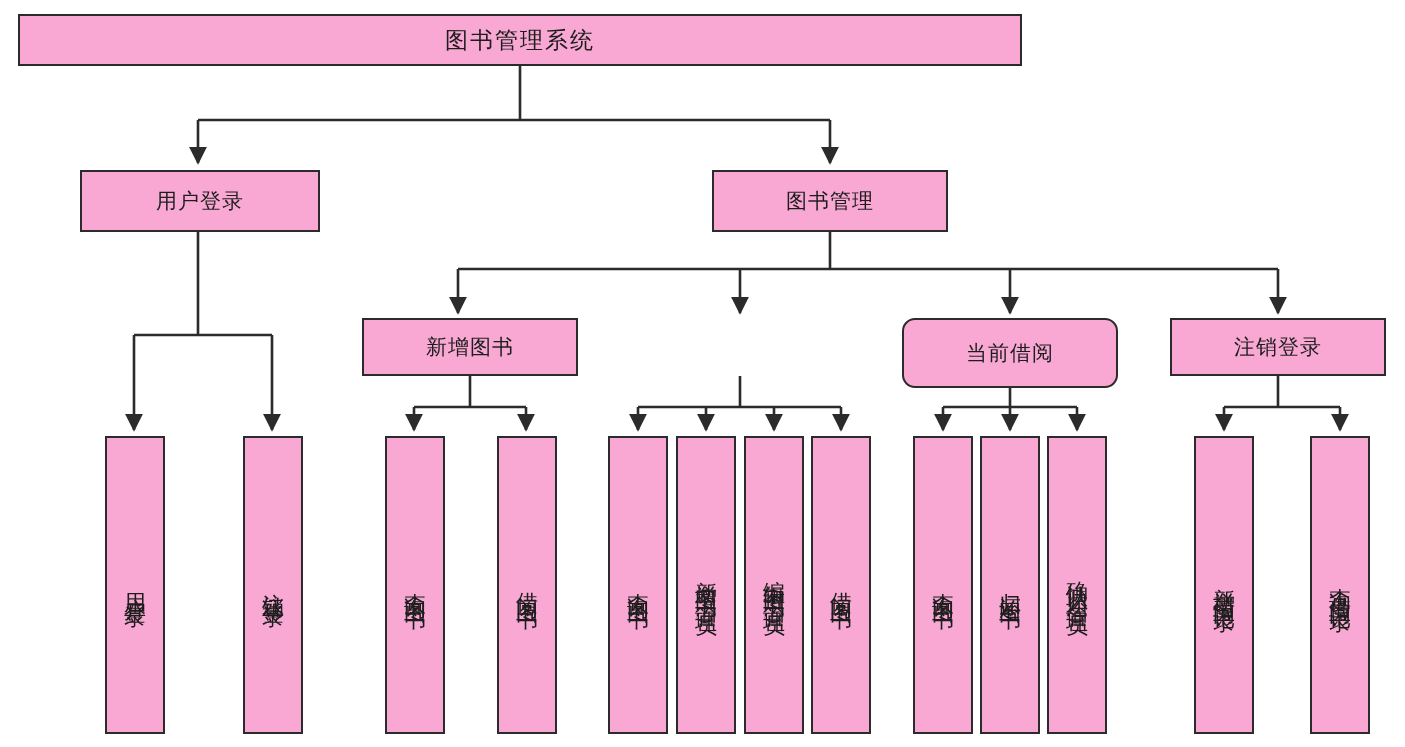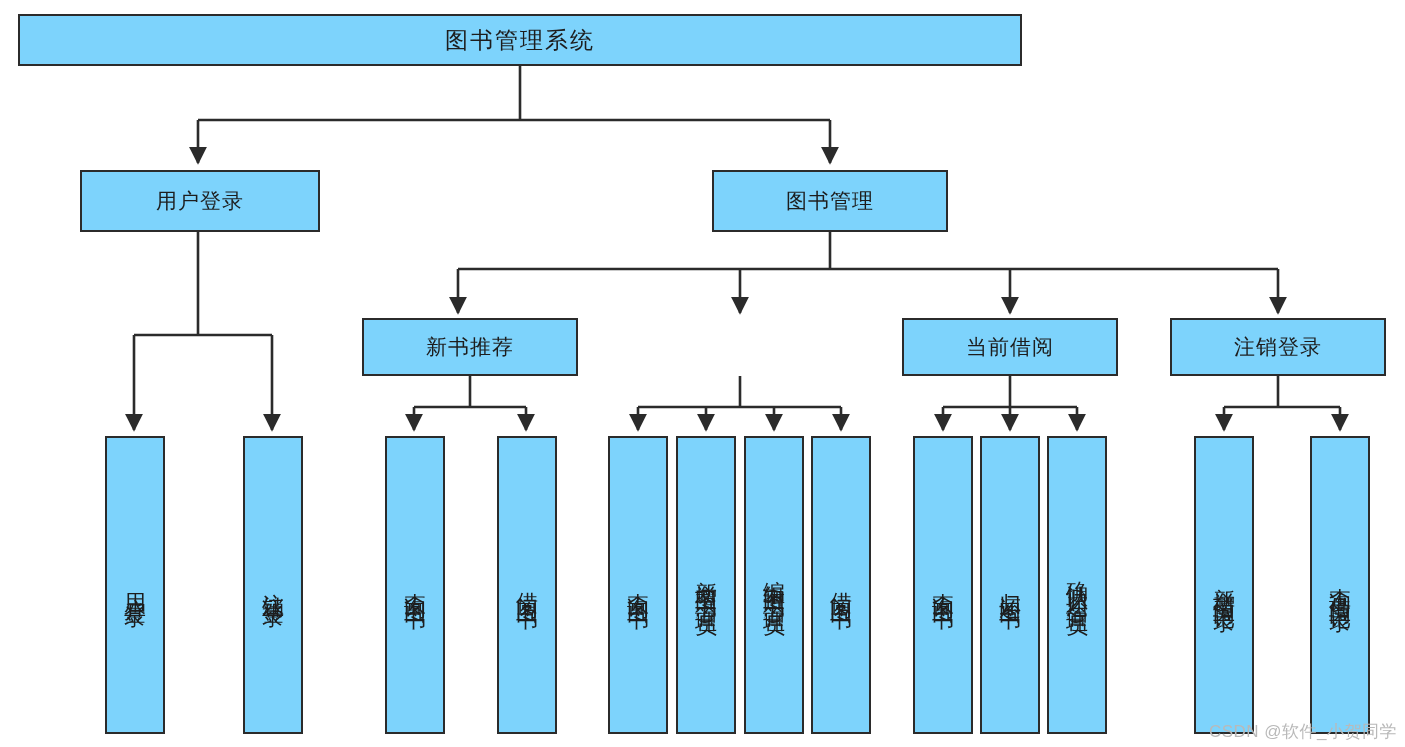--- a/index.html
+++ b/index.html
@@ -23,21 +23,21 @@
     left: 0;
     top: 0;
     width: 1405px;
     height: 747px;
     pointer-events: none;
   }
   .node {
     position: absolute;
     box-sizing: border-box;
     border: 2px solid #2b2b2b;
-    background: #7dd3fc;
+    background: #f9a8d4;
     display: flex;
     align-items: center;
     justify-content: center;
     text-align: left;
   }
   .node .label {
     font-size: 21px;
     line-height: 1.25;
     letter-spacing: 1px;
     color: #1d1d1d;
@@ -131,23 +131,23 @@
   </div>
 
   <div class="node" style="left:80px; top:170px; width:240px; height:62px;">
     <span class="label">用户登录</span>
   </div>
   <div class="node" style="left:712px; top:170px; width:236px; height:62px;">
     <span class="label">图书管理</span>
   </div>
 
   <div class="node" style="left:362px; top:318px; width:216px; height:58px;">
-    <span class="label">新书推荐</span>
+    <span class="label">新增图书</span>
   </div>
-  <div class="node" style="left:902px; top:318px; width:216px; height:58px;">
+  <div class="node" style="left:902px; top:318px; width:216px; height:70px;border-radius:13px;">
     <span class="label">当前借阅</span>
   </div>
   <div class="node" style="left:1170px; top:318px; width:216px; height:58px;">
     <span class="label">注销登录</span>
   </div>
 
   <div class="node vertical" style="left:105px; top:436px; width:60px; height:298px;">
     <span class="label">用户登录</span>
   </div>
   <div class="node vertical" style="left:243px; top:436px; width:60px; height:298px;">
@@ -184,15 +184,14 @@
     <span class="label">确认归还（管理员）</span>
   </div>
 
   <div class="node vertical" style="left:1194px; top:436px; width:60px; height:298px;">
     <span class="label">新增借阅记录</span>
   </div>
   <div class="node vertical" style="left:1310px; top:436px; width:60px; height:298px;">
     <span class="label">查询借阅记录</span>
   </div>
 
-  <div id="watermark">CSDN @软件_小贺同学</div>
 
 </div>
 
 </body></html>

